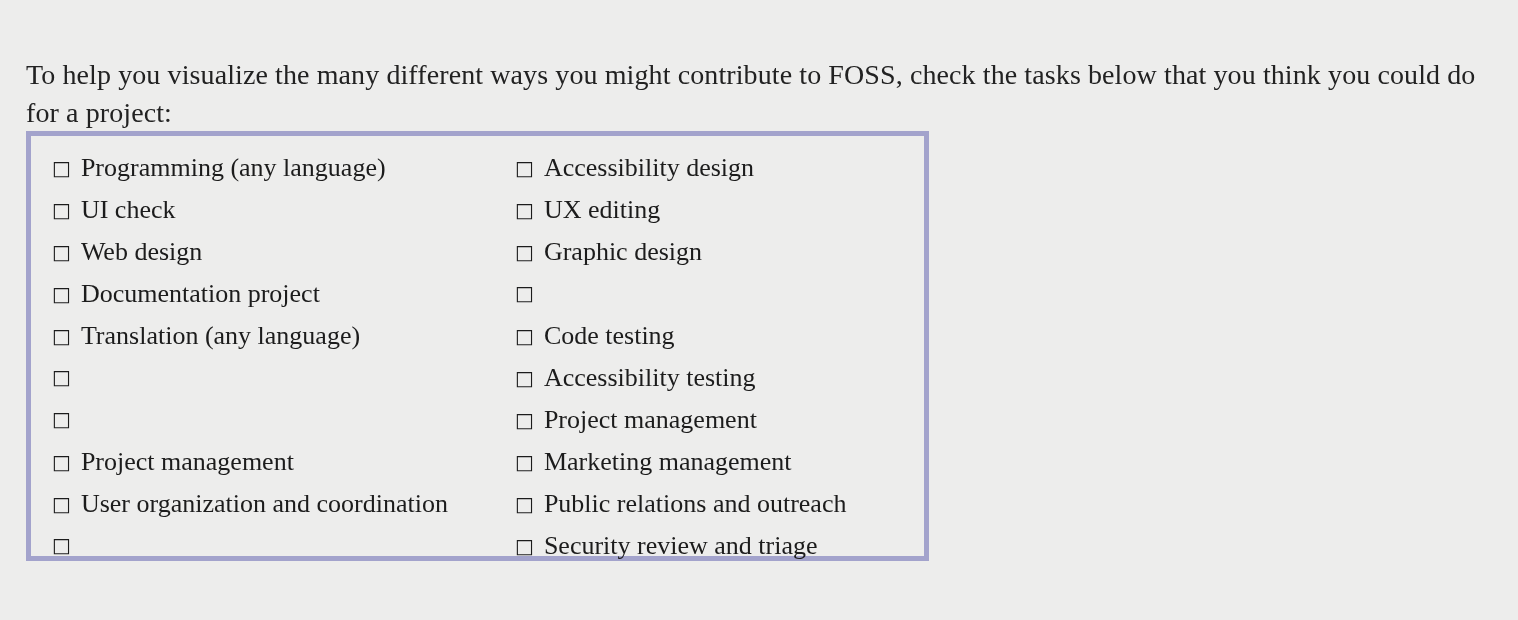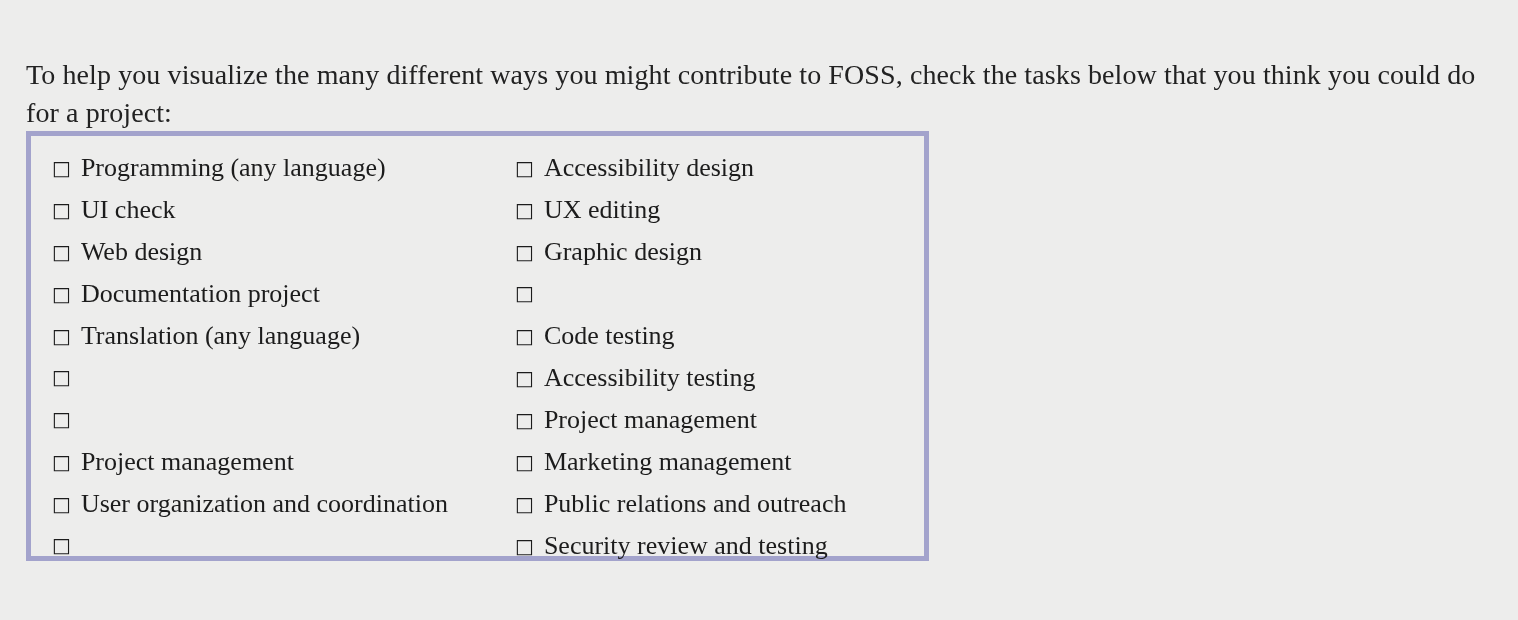--- a/index.html
+++ b/index.html
@@ -189,19 +189,19 @@
             <span class="checkbox-glyph">□</span>
             <span class="task-label">Public relations and outreach</span>
           </div>
         </div>
         <div class="task-row">
           <div class="task-item col-left">
             <span class="checkbox-glyph">□</span>
           </div>
           <div class="task-item col-right">
             <span class="checkbox-glyph">□</span>
-            <span class="task-label">Security review and testing</span>
+            <span class="task-label">Security review and triage</span>
           </div>
         </div>
       </div>
   </div>
 
 </div>
 
 </body></html>

